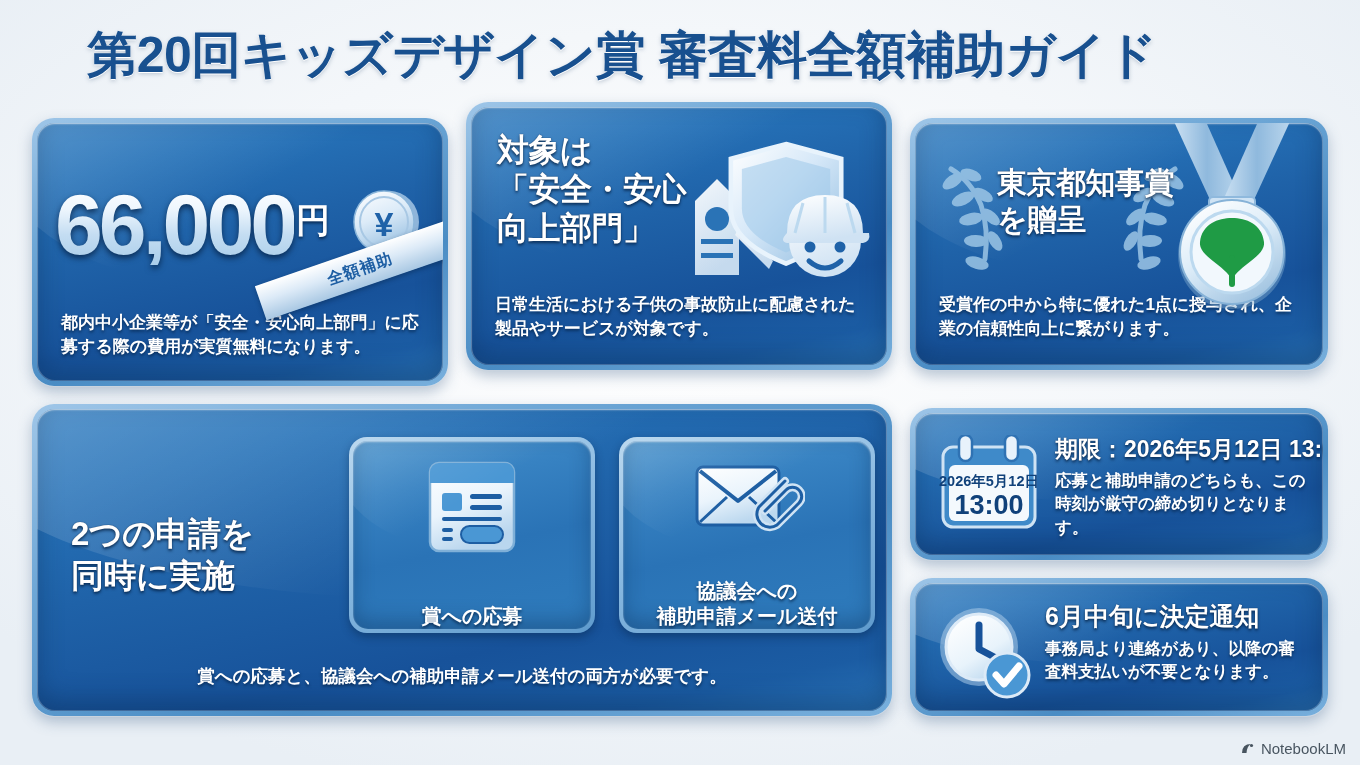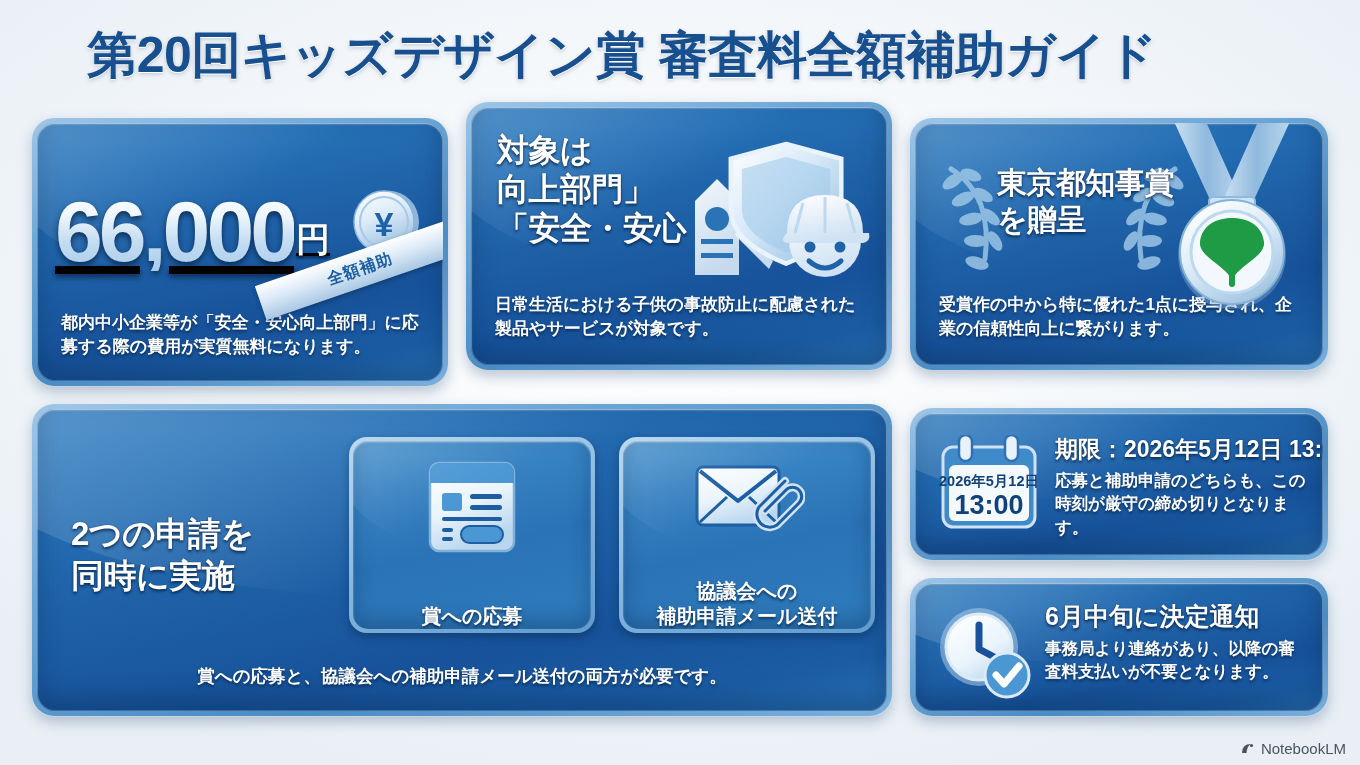--- a/index.html
+++ b/index.html
@@ -81,21 +81,21 @@
   }
 
   
   #card-subsidy { left: 32px; top: 118px; width: 416px; height: 268px; }
   #c1-top {
     position: absolute; left: 26px; top: 20px; right: 16px;
     font-size: 29px; letter-spacing: -0.5px; white-space: nowrap;
   }
   #c1-amount-wrap {
     position: absolute; left: 18px; top: 56px; height: 92px;
-    display: flex; align-items: flex-end; z-index: 4; text-decoration: underline;
+    display: flex; align-items: center; z-index: 4;
   }
   #c1-amount {
     font-size: 86px; font-weight: bold; line-height: 0.92;
     letter-spacing: -4px;
     background: linear-gradient(180deg,#ffffff 0%, #eef6fd 30%, #c4ddf2 62%, #a9cdea 100%);
     -webkit-background-clip: text; background-clip: text;
     color: transparent;
     filter: drop-shadow(0 3px 3px rgba(4,30,64,0.8));
   }
   #c1-yen {
@@ -232,22 +232,22 @@
 
     <div class="body-txt" id="c1-desc">都内中小企業等が「安全・安心向上部門」に応募する際の費用が実質無料になります。</div>
   </div>
 </div>
 
 <div class="card" id="card-target">
   <div class="card-inner">
 
     <div class="headline" id="c2-head">
       <div>対象は</div>
+      <div>「安全・安心</div>
       <div>向上部門」</div>
-      <div>「安全・安心</div>
     </div>
 
     <svg id="c2-icon" viewBox="0 0 212 160">
       <defs>
         <linearGradient id="shG" x1="0" y1="0" x2="1" y2="1">
           <stop offset="0" stop-color="#ffffff"></stop>
             <stop offset="0.45" stop-color="#d6e8f8"></stop>
           <stop offset="1" stop-color="#8fbbdf"></stop>
         </linearGradient>
         <linearGradient id="whG" x1="0" y1="0" x2="0.3" y2="1">

